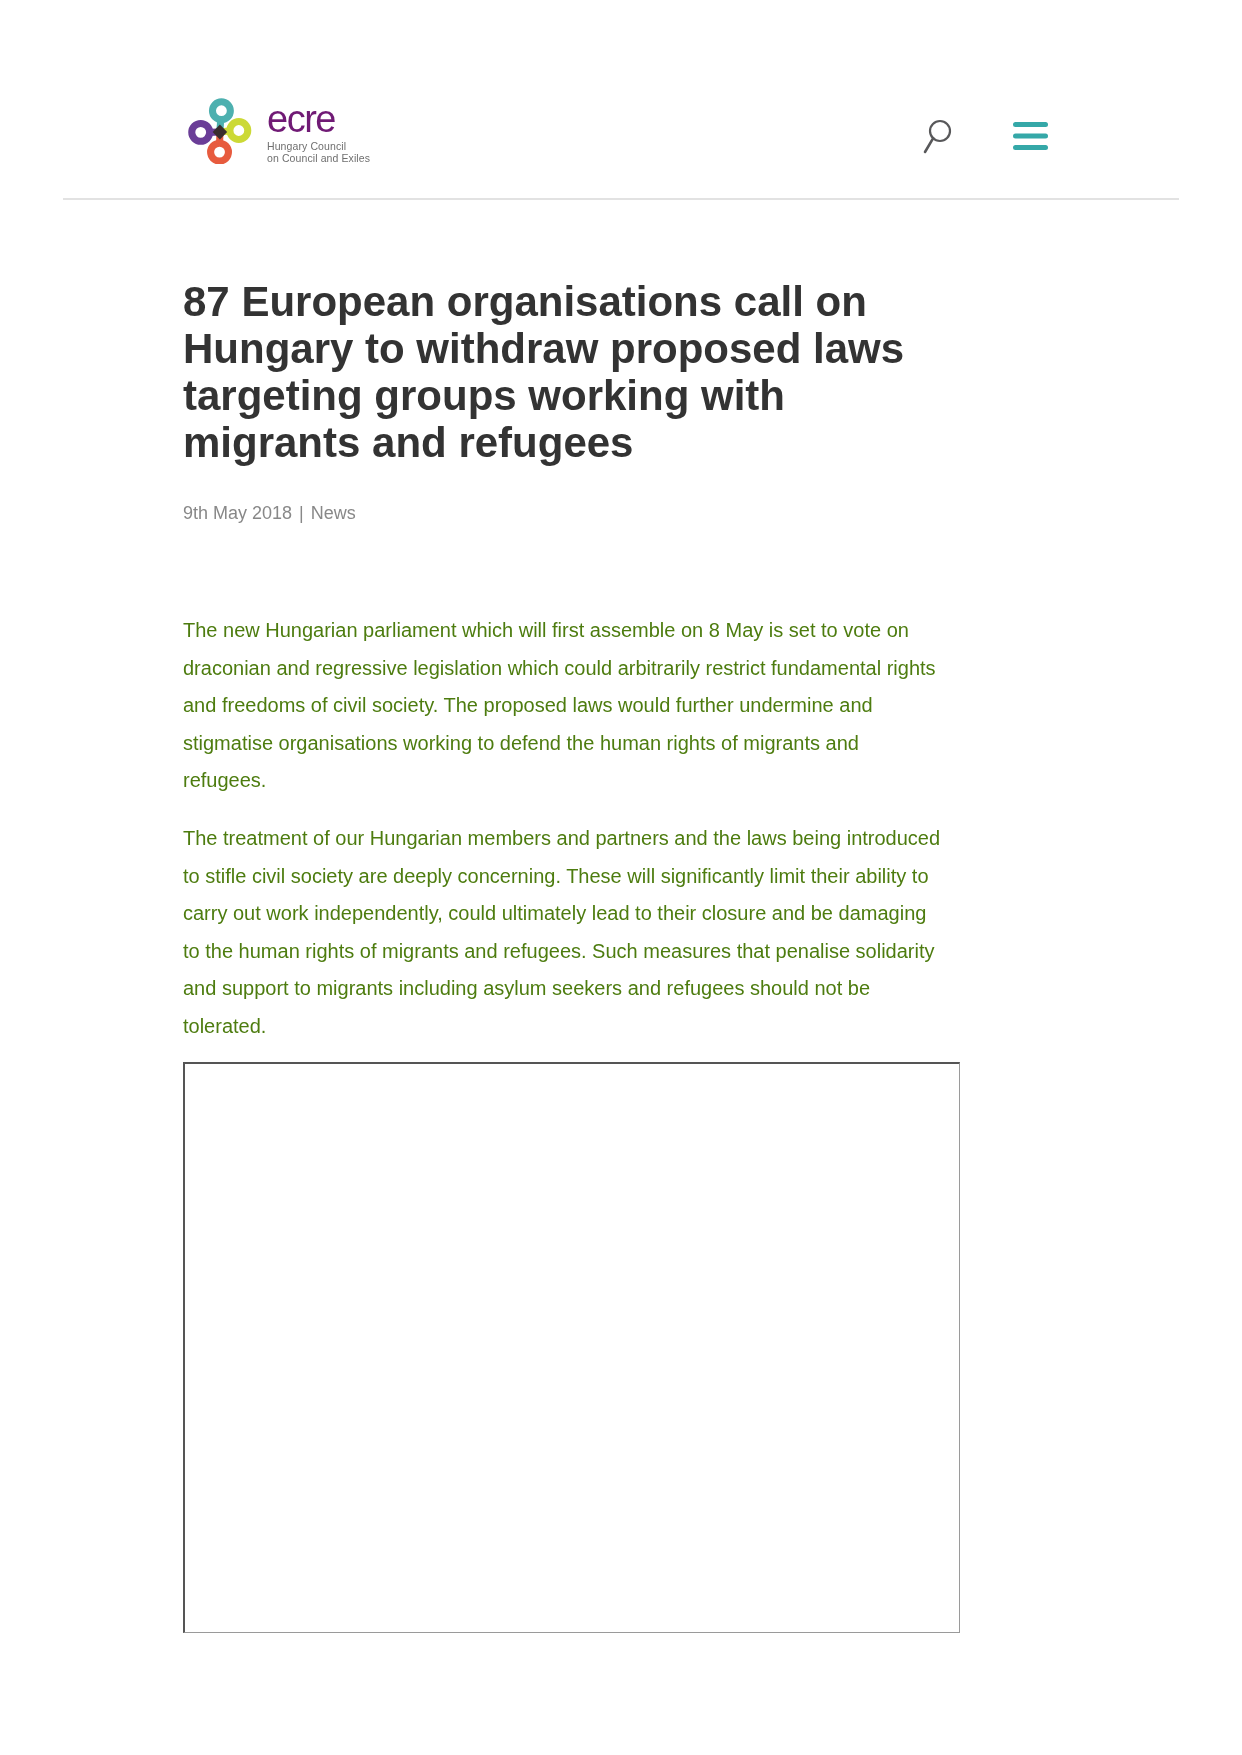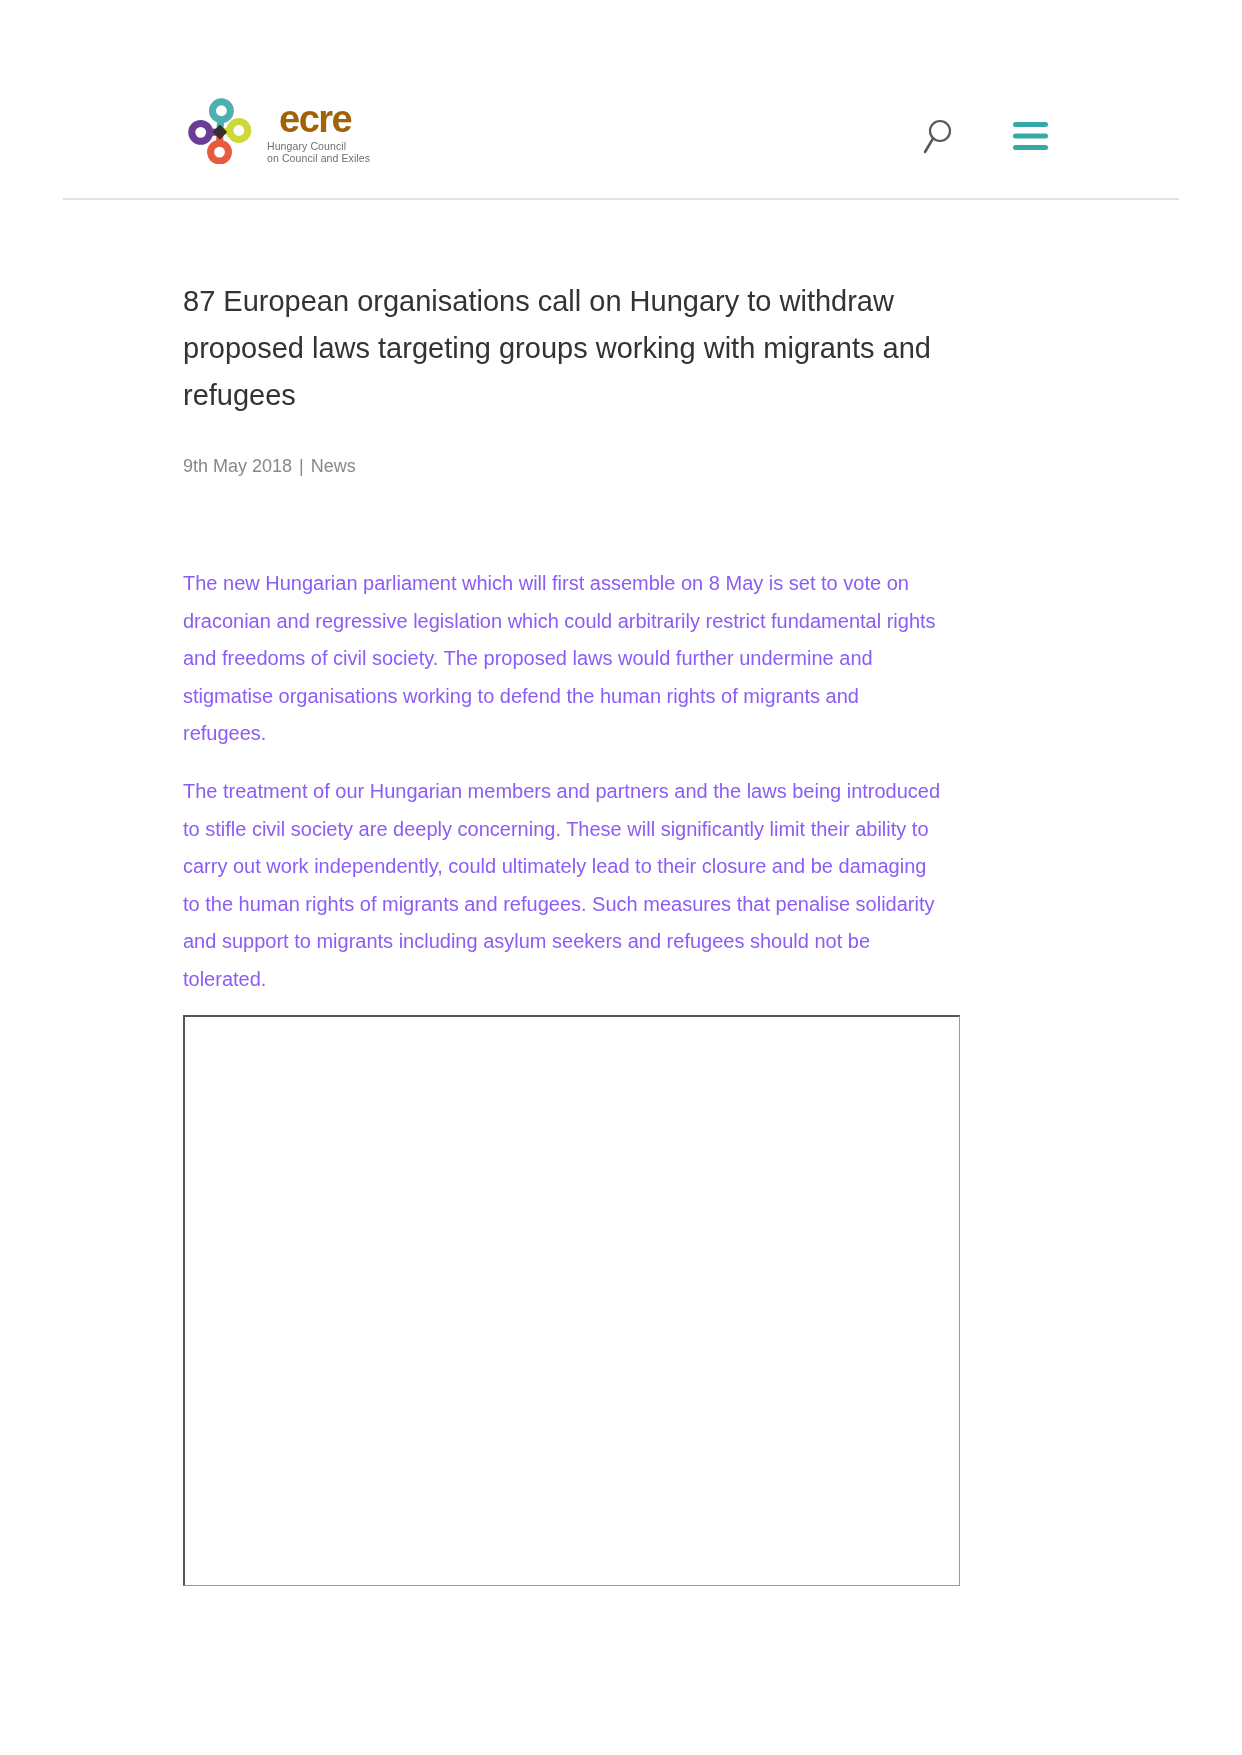--- a/index.html
+++ b/index.html
@@ -16,64 +16,64 @@
   .site-header { position: relative; height: 200px; background: #fff; }
 
   .logo-block {
     position: absolute; left: 188px; top: 96px;
     display: flex; align-items: flex-start; gap: 15px;
     text-decoration: none; cursor: pointer;
   }
   .logo-icon { width: 64px; height: 68px; display: block; }
   .logo-words { padding-top: 8px; }
   .brand-name {
-    font-size: 38px; font-weight: 700; color: #a16207;
-    letter-spacing: -1.5px; line-height: 30px; display: block; margin-left: 12px;
+    font-size: 38px; font-weight: 400; color: #701a75;
+    letter-spacing: -1.5px; line-height: 30px; display: block;
   }
   .brand-tagline {
     margin-top: 7px; font-size: 10.5px; line-height: 11.5px;
     color: #6f6f6f; letter-spacing: 0.1px;
   }
 
   .search-btn { position: absolute; left: 918px; top: 112px; width: 36px; height: 44px; cursor: pointer; }
   .menu-btn   { position: absolute; left: 1013px; top: 122px; width: 35px; height: 28px; cursor: pointer; }
 
   .header-divider {
     position: absolute; left: 63px; right: 63px; bottom: 0;
     border-top: 2px solid #e2e2e2; height: 0;
   }
 
   
   .article-wrap { padding: 0 182px 0 183px; }
 
   .article-title {
     margin: 78px 0 0 0;
     max-width: 780px;
-    font-size: 29px;
+    font-size: 42px;
     line-height: 47px;
-    font-weight: 400;
+    font-weight: 700;
     color: #333333;
   }
 
   .post-meta {
     margin-top: 32px;
     font-size: 18px;
     line-height: 30px;
     color: #888888;
   }
   .post-meta .sep { margin: 0 7px; color: #888888; }
   .post-meta a { color: #888888; text-decoration: none; cursor: pointer; }
 
   .entry-content { margin-top: 84px; }
   .entry-content p {
     margin: 0 0 20px 0;
     max-width: 760px;
     font-size: 20px;
     line-height: 37.6px;
-    color: #8b5cf6;
+    color: #4d7c0f;
   }
 
   .embed-frame {
     margin-top: -4px;
     width: 774px;
     height: 568px;
     background: #ffffff;
     border-style: solid;
     border-width: 2px 1px 1px 2px;
     border-color: #555555 #9a9a9a #9a9a9a #555555;

